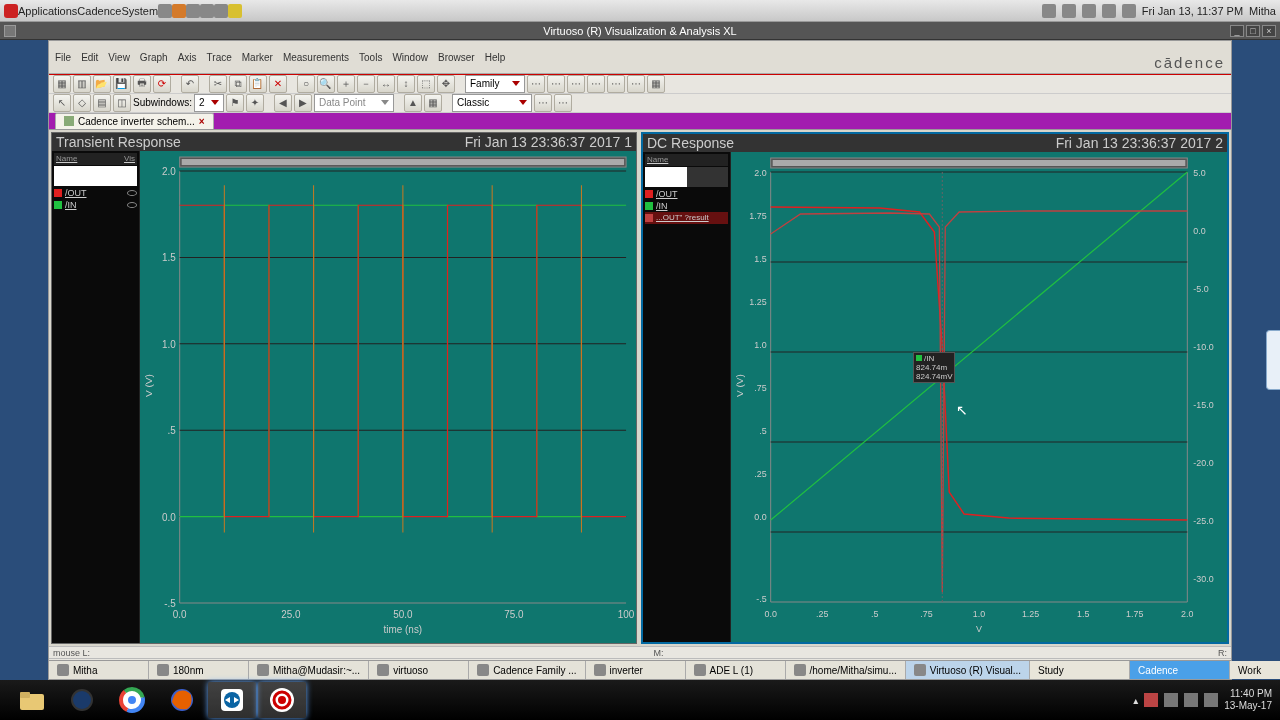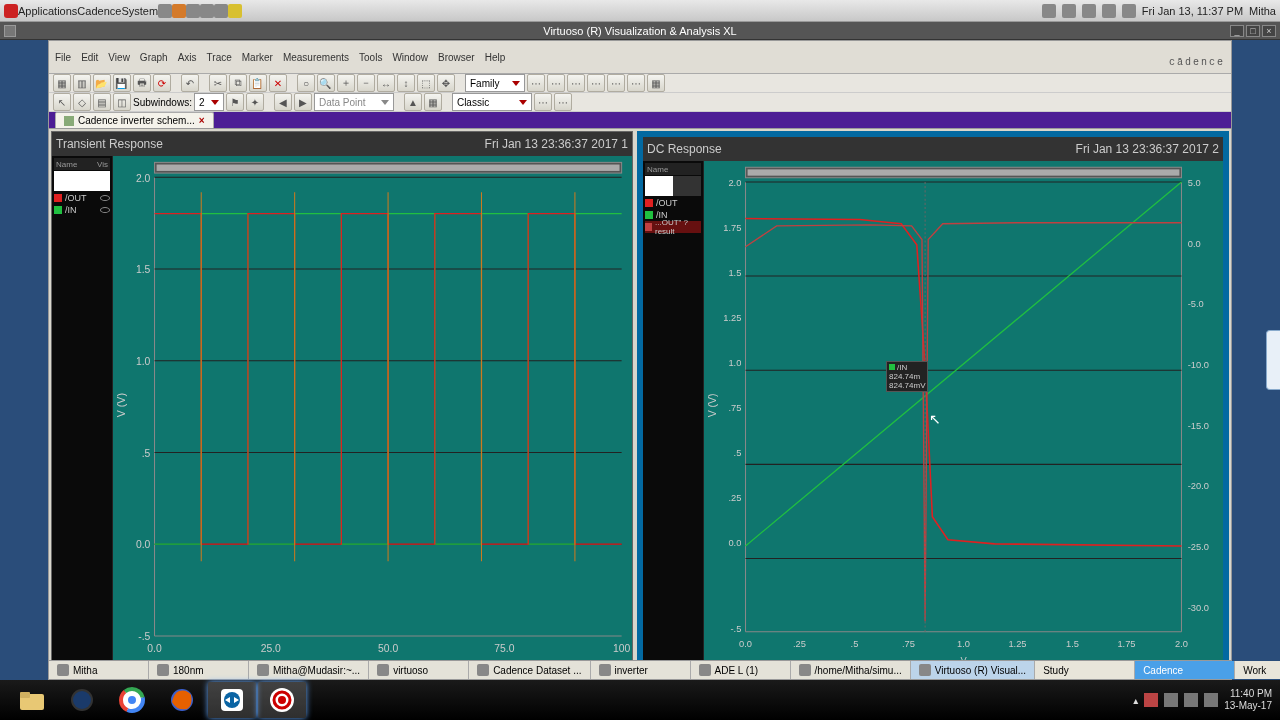--- a/index.html
+++ b/index.html
@@ -14,43 +14,43 @@
 
 
 .titlebar { height:18px; background:#555; color:#fff; font-size:11px; display:flex; align-items:center; justify-content:center; position:relative; border-bottom:1px solid #333;}
 .titlebar .mini { position:absolute; left:4px; width:12px; height:12px; background:#777; border:1px solid #999;}
 .titlebar .wbtns { position:absolute; right:4px; display:flex; gap:2px;}
 .titlebar .wbtn { width:14px; height:12px; background:#444; border:1px solid #888; color:#ccc; font-size:9px; text-align:center; line-height:10px;}
 
 
 .app { position:absolute; top:40px; left:48px; right:48px; bottom:48px; background:#e8e6e0; border:1px solid #999; display:flex; flex-direction:column; }
 .menubar { height:24px; background:#e0ddd5; display:flex; align-items:center; gap:10px; padding:16px 6px; font-size:10px; color:#333; border-bottom:1px solid #aaa;}
-.menubar .cadence { margin-left:auto; font-family:Liberation Mono, monospace; letter-spacing:2px; font-size:10px; color:#555;margin-top:10px;}
+.menubar .cadence { margin-left:auto; font-family:Liberation Sans, sans-serif; letter-spacing:2px; font-size:15px; color:#555;margin-top:10px;}
 .redline { height:2px; background:#cc0000;}
 
 
 .toolbar { height:22px; background:#e8e6e0; display:flex; align-items:center; gap:2px; padding:0 4px; font-size:10px; border-bottom:1px solid #ccc;}
 .tbtn { width:18px; height:18px; background:linear-gradient(#f4f4f0,#d8d6cc); border:1px solid #b0aca0; border-radius:2px; display:flex; align-items:center; justify-content:center; font-size:10px; color:#555;}
 .tsep { width:6px;}
 .tsel { height:18px; background:#fff; border:1px solid #999; font-size:10px; padding:0 4px; display:flex; align-items:center; min-width:60px;}
 .tsel .arrow{ margin-left:auto; width:0; height:0; border-left:4px solid transparent; border-right:4px solid transparent; border-top:5px solid #a00;}
 
 
-.tabrow { height:18px; background:#4c1d95; display:flex; align-items:flex-end; padding-left:6px; font-size:10px; border-bottom:1px solid #999;}
+.tabrow { height:18px; background:#a21caf; display:flex; align-items:flex-end; padding-left:6px; font-size:10px; border-bottom:1px solid #999;}
 .tab { height:16px; padding:0 8px; background:#f4f2ea; border:1px solid #aaa; border-bottom:none; border-radius:2px 2px 0 0; display:flex; align-items:center; gap:4px;}
 .tab .xclose{ color:#a00; font-weight:bold;}
 
 
 .plots { flex:1; background:#d8d6cc; display:flex; gap:4px; padding:2px;}
 .plotpanel { flex:1; position:relative; background:#000; border:1px solid #666; display:flex; flex-direction:column;}
-.plotpanel.active { border:6px solid #0369a1;}
-.plothdr { height:24px; background:#333; color:#ccc; font-size:12px; display:flex; align-items:center; padding:0 4px;justify-content:center;}
+.plotpanel.active { border:2px solid #0369a1;}
+.plothdr { height:18px; background:#333; color:#ccc; font-size:14px; display:flex; align-items:center; padding:0 4px;justify-content:center;}
 .plothdr .ts { margin-left:auto;}
 .plotbody { flex:1; display:flex; }
-.legendcol { width:61px; background:#0a0a0a; border-right:1px solid #222; padding:2px; font-size:9px; color:#ccc;}
+.legendcol { width:88px; background:#0a0a0a; border-right:1px solid #222; padding:2px; font-size:9px; color:#ccc;text-decoration:underline;}
 .legendcol .lhdr{ display:flex; background:#222; height:12px; font-size:8px; align-items:center; padding:0 2px; color:#999;}
 .legrow { display:flex; align-items:center; gap:3px; height:12px;}
 .sw { width:8px; height:8px;}
 .eye { width:10px; height:6px; border:1px solid #888; border-radius:50%; margin-left:auto;}
 .chartarea { flex:1; position:relative; background:#0f766e;}
 .chartarea svg { width:100%; height:100%;}
 
 
 .statusbar { height:28px; background:#e8e6e0; font-size:9px; color:#555; padding:0 4px; border-top:1px solid #bbb; display:flex; align-items:center;}
 .statusbar .r{margin-left:auto;}
@@ -413,21 +413,21 @@
   <div class="wtab">
       <span class="wicon"></span>
       <span>Mitha@Mudasir:~...</span>
     </div>
   <div class="wtab">
       <span class="wicon"></span>
       <span>virtuoso</span>
     </div>
   <div class="wtab">
       <span class="wicon"></span>
-      <span>Cadence Dataset ...</span>
+      <span>Cadence Family ...</span>
     </div>
   <div class="wtab">
       <span class="wicon"></span>
       <span>inverter</span>
     </div>
   <div class="wtab">
       <span class="wicon"></span>
       <span>ADE L (1)</span>
     </div>
   <div class="wtab">

